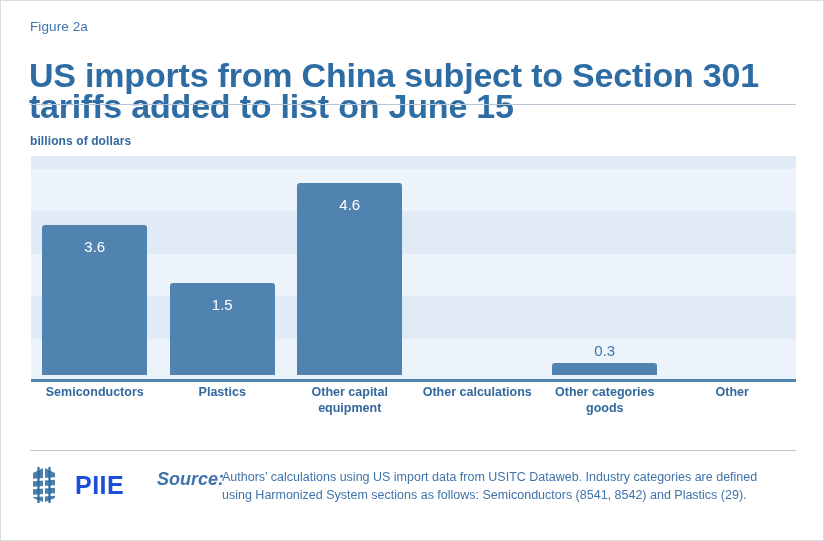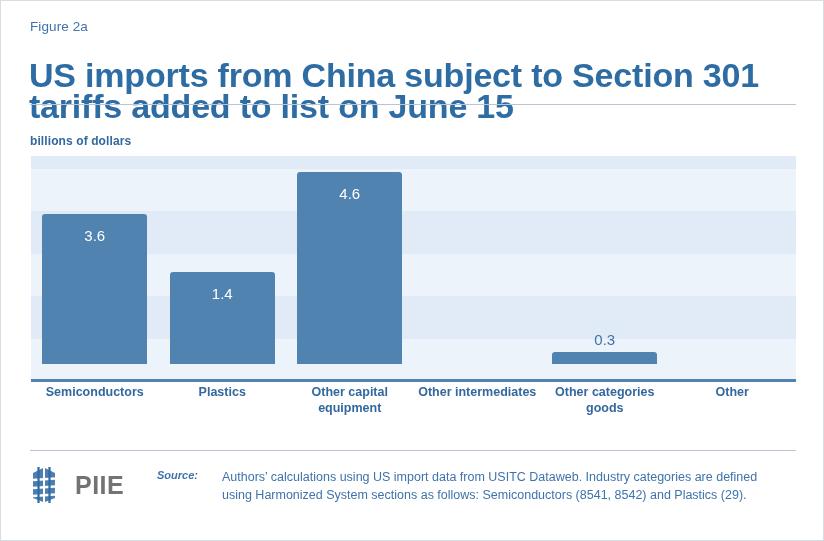--- a/index.html
+++ b/index.html
@@ -93,21 +93,21 @@
 
   .bars {
     position: absolute;
     left: 30px;
     top: 155px;
     width: 765px;
     height: 225px;
   }
   .bar-slot {
     position: absolute;
-    bottom: 17px;
+    bottom: 6px;
     height: 100%;
     margin-top: 9px;
   }
   .bar {
     position: absolute;
     bottom: 0;
     left: 9%;
     width: 82%;
     background: #5183b0;
     border-radius: 3px 3px 0 0;
@@ -156,28 +156,28 @@
     width: 120px;
     height: 44px;
   }
   .logo-mark { position: absolute; left: 0; top: 2px; }
   .logo-text {
     position: absolute;
     left: 44px;
     top: 8px;
     font-size: 25px;
     font-weight: bold;
-    color: #737373;
+    color: #1d4ed8;
     letter-spacing: 0.5px;
   }
   .source-label {
     position: absolute;
     left: 156px;
     top: 468px;
-    font-size: 11px;
+    font-size: 18px;
     font-weight: bold;
     font-style: italic;
     color: #3f73ab;
   }
   .source-text {
     position: absolute;
     left: 221px;
     top: 468px;
     width: 565px;
     font-size: 12.5px;
@@ -204,39 +204,39 @@
       <div class="band" style="top: 0px; height: 12.5px;"></div>
     </div>
 
   <div class="bars" id="bars-layer">
       <div class="bar-slot" style="left: 0px; width: 127.5px;">
         <div class="bar" style="height: 150px;"></div>
         <div class="bar-value-inside" style="bottom: 120px;">3.6</div>
       </div>
       <div class="bar-slot" style="left: 127.5px; width: 127.5px;">
         <div class="bar" style="height: 91.6667px;"></div>
-        <div class="bar-value-inside" style="bottom: 61.6667px;">1.4</div>
+        <div class="bar-value-inside" style="bottom: 61.6667px;">1.5</div>
       </div>
       <div class="bar-slot" style="left: 255px; width: 127.5px;">
         <div class="bar" style="height: 191.667px;"></div>
         <div class="bar-value-inside" style="bottom: 161.667px;">4.6</div>
       </div>
       <div class="bar-slot" style="left: 510px; width: 127.5px;">
         <div class="bar" style="height: 12.5px;"></div>
         <div class="bar-value-outside" style="bottom: 16.5px;">0.3</div>
       </div>
     </div>
 
   <div class="axis-line"></div>
 
   <div class="cats" id="cats-layer">
       <div class="cat" style="left: 0px; width: 127.5px;">Semiconductors</div>
       <div class="cat" style="left: 127.5px; width: 127.5px;">Plastics</div>
       <div class="cat" style="left: 255px; width: 127.5px;">Other capital equipment</div>
-      <div class="cat" style="left: 382.5px; width: 127.5px;">Other intermediates</div>
+      <div class="cat" style="left: 382.5px; width: 127.5px;">Other calculations</div>
       <div class="cat" style="left: 510px; width: 127.5px;">Other categories goods</div>
       <div class="cat" style="left: 637.5px; width: 127.5px;">Other</div>
     </div>
 
   <div class="rule rule-bottom"></div>
 
   <div class="logo">
     <span class="logo-mark">
       <svg width="40" height="40" viewBox="0 0 40 40">
         <g fill="#4f7fae">

